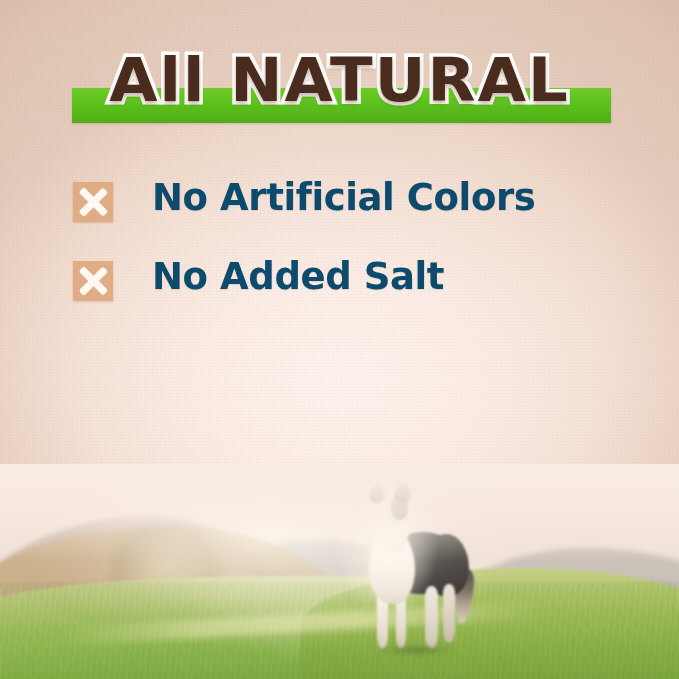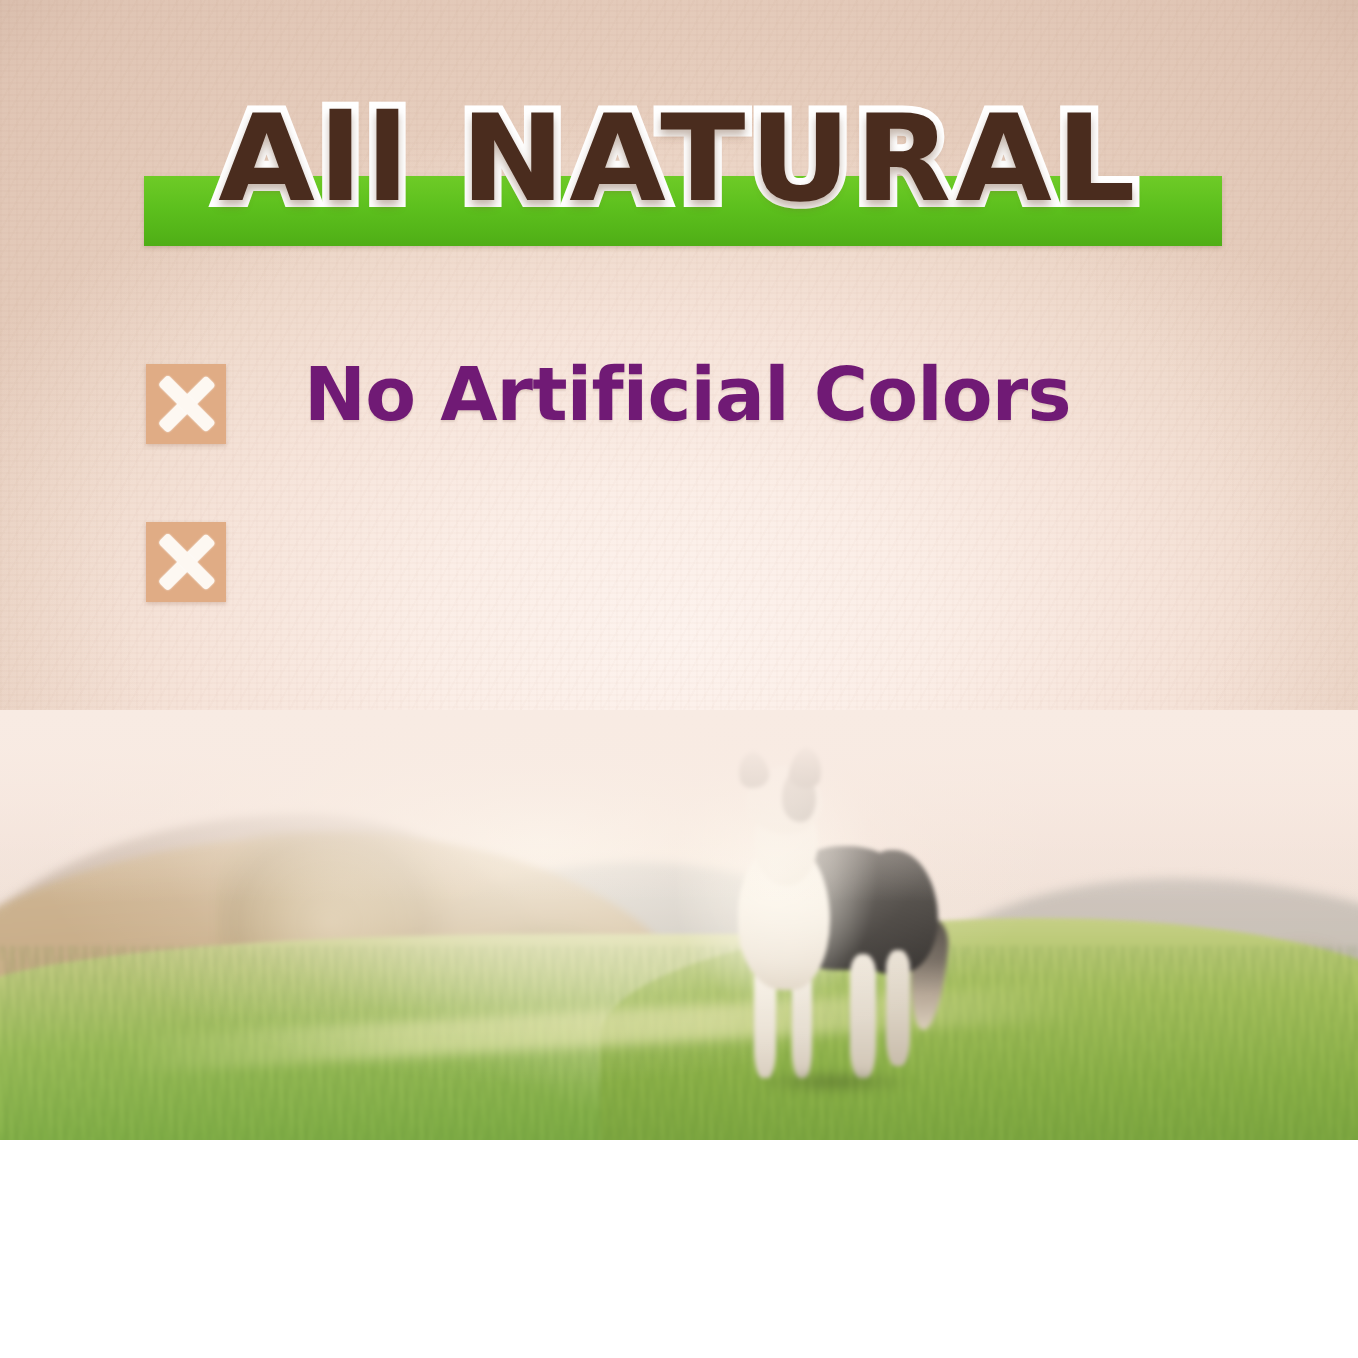--- a/index.html
+++ b/index.html
@@ -7,21 +7,21 @@
     padding: 0;
     background: #ffffff;
   }
   body {
     font-family: "Liberation Sans", sans-serif;
   }
 
   #poster {
     position: relative;
     width: 679px;
-    height: 570px;
+    height: 679px;
     overflow: hidden;
     background: #edd5c8;
   }
 
   
   .bg-base {
     position: absolute;
     inset: 0;
     background:
       radial-gradient(ellipse 62% 46% at 50% 56%,
@@ -121,21 +121,21 @@
   }
   .xbox::before { transform: rotate(45deg); }
   .xbox::after  { transform: rotate(-45deg); }
 
   .claim-text {
     margin-left: 39px;
     font-family: "DejaVu Sans", sans-serif;
     font-weight: bold;
     font-size: 37px;
     line-height: 44px;
-    color: #701a75;
+    color: #0c4a6e;
     letter-spacing: -0.4px;
     white-space: nowrap;
     text-shadow: 0 1px 1px rgba(130,95,75,.18);
   }
 
   
   .photo {
     position: absolute;
     left: 0;
     bottom: 0;
@@ -478,20 +478,21 @@
 
     <div class="claim-row">
       <div class="xbox"></div>
       <div class="claim-text">No Artificial Colors</div>
     </div>
 
 
 
     <div class="claim-row">
       <div class="xbox"></div>
+      <div class="claim-text">No Added Salt</div>
     </div>
 
   </div>
 
   <div class="photo">
     <div class="sky"></div>
 
     <div class="photo-blur">
       <div class="hill-far-left"></div>
       <div class="hill-far-mid"></div>

